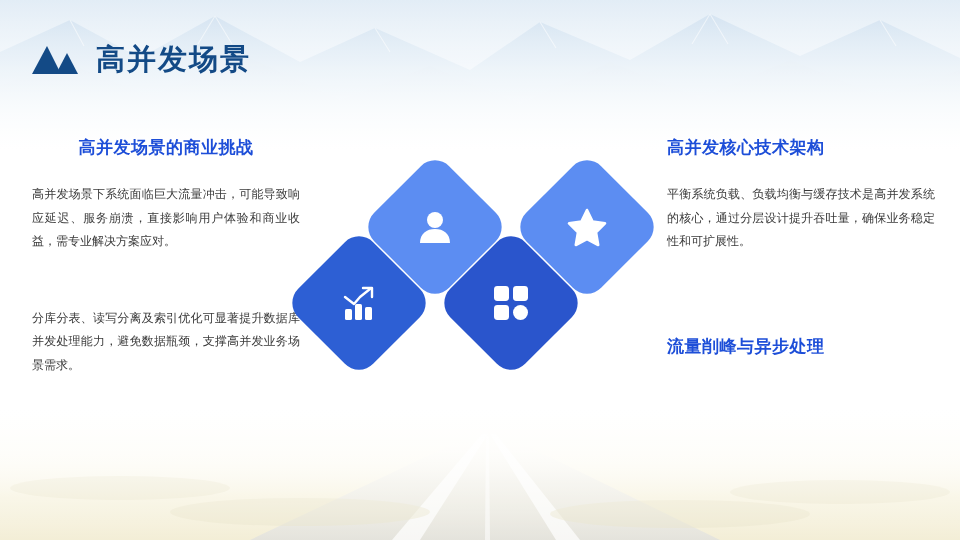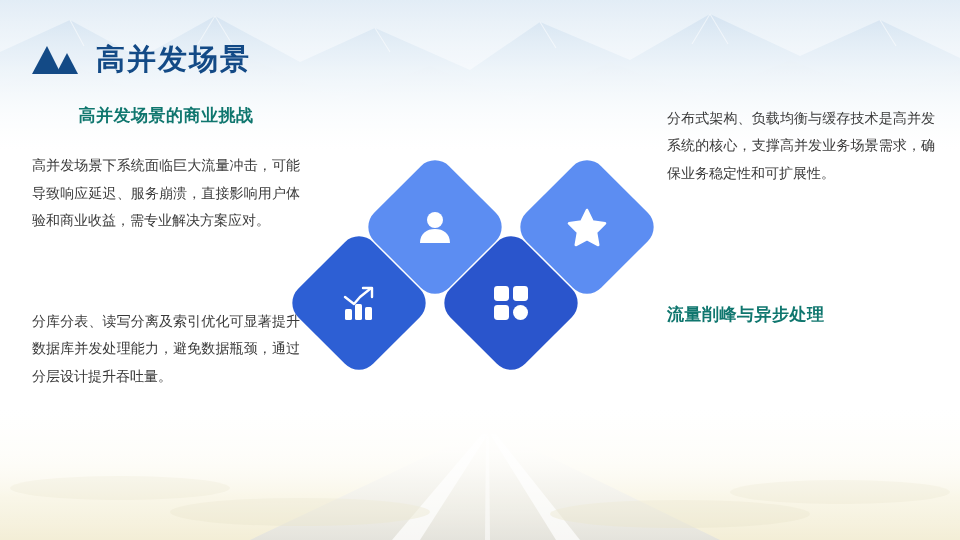--- a/index.html
+++ b/index.html
@@ -48,27 +48,28 @@
   }
   .logo-icon { width:50px; height:34px; display:block; }
   .header-title {
     font-size:29px; font-weight:bold; color:#134a86;
     letter-spacing:2px; line-height:1;
   }
 
   
   .block { position:absolute; width:268px; }
   .block h3 {
-    font-size:17px; font-weight:bold; color:#0f766e;
+    font-size:17px; font-weight:bold; color:#1d4ed8;
     line-height:1.25; letter-spacing:.5px;
     margin-bottom:26px;
+    margin-top:32px;
   }
   .block p {
-    font-size:14px; color:#3a3a3a; line-height:1.95;
-    text-align:justify; text-justify:inter-ideograph;
+    font-size:12px; color:#3a3a3a; line-height:1.95;
+    text-align:justify; text-justify:inter-ideograph;font-family:Liberation Mono, monospace;
   }
 
   .block.left  h3 { text-align:center; }
   .block.right h3 { text-align:left; }
 
   #block-tl { left:32px;  top:105px; }
   #block-bl { left:32px;  top:308px; }
   #block-tr { left:667px; top:105px; }
   #block-br { left:667px; top:304px; }
 
@@ -151,25 +152,26 @@
     </svg>
     <div class="header-title">高并发场景</div>
   </div>
 
   <div class="block left" id="block-tl">
     <h3>高并发场景的商业挑战</h3>
     <p>高并发场景下系统面临巨大流量冲击，可能导致响应延迟、服务崩溃，直接影响用户体验和商业收益，需专业解决方案应对。</p>
   </div>
 
   <div class="block left" id="block-bl">
-    <p>分库分表、读写分离及索引优化可显著提升数据库并发处理能力，避免数据瓶颈，通过分层设计提升吞吐量。</p>
+    <p>分库分表、读写分离及索引优化可显著提升数据库并发处理能力，避免数据瓶颈，支撑高并发业务场景需求。</p>
   </div>
 
   <div class="block right" id="block-tr">
-    <p>分布式架构、负载均衡与缓存技术是高并发系统的核心，支撑高并发业务场景需求，确保业务稳定性和可扩展性。</p>
+    <h3>高并发核心技术架构</h3>
+    <p>平衡系统负载、负载均衡与缓存技术是高并发系统的核心，通过分层设计提升吞吐量，确保业务稳定性和可扩展性。</p>
   </div>
 
   <div class="block right" id="block-br">
     <h3>流量削峰与异步处理</h3>
   </div>
 
   <div class="diamonds">
 
     <div class="dia" id="dia-chart">
       <svg class="glyph" width="40" height="40" viewBox="0 0 40 40">

